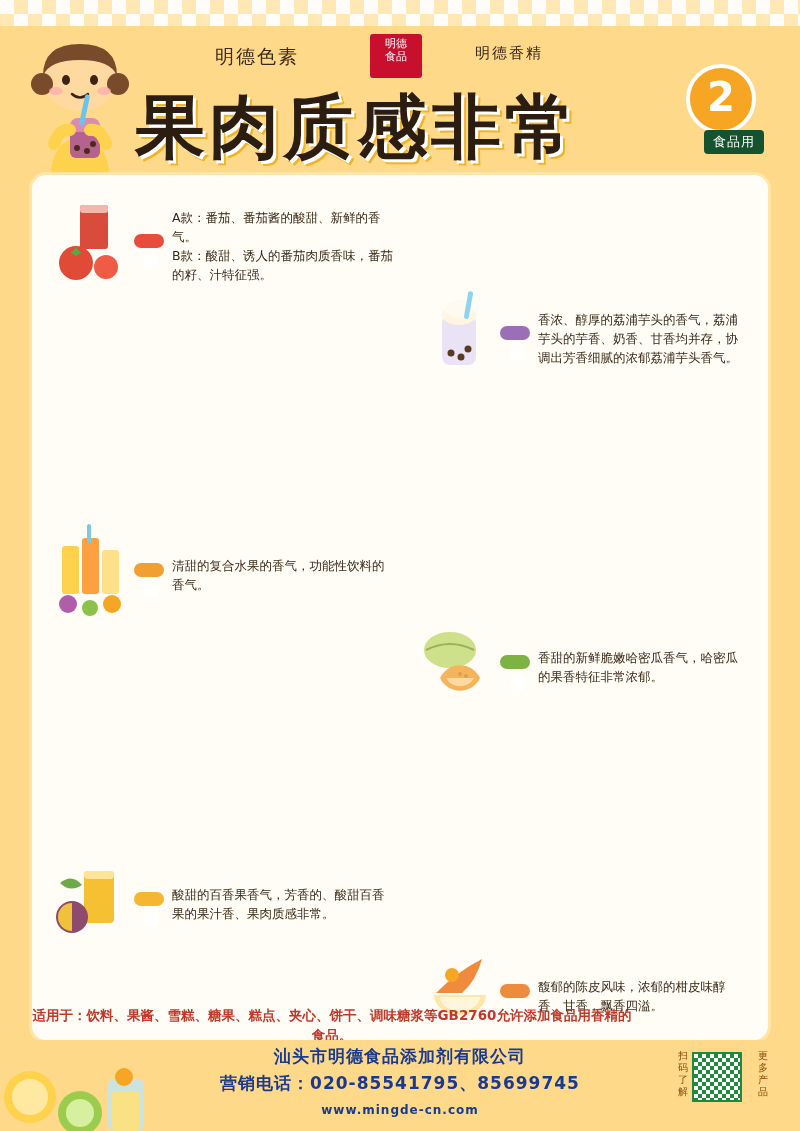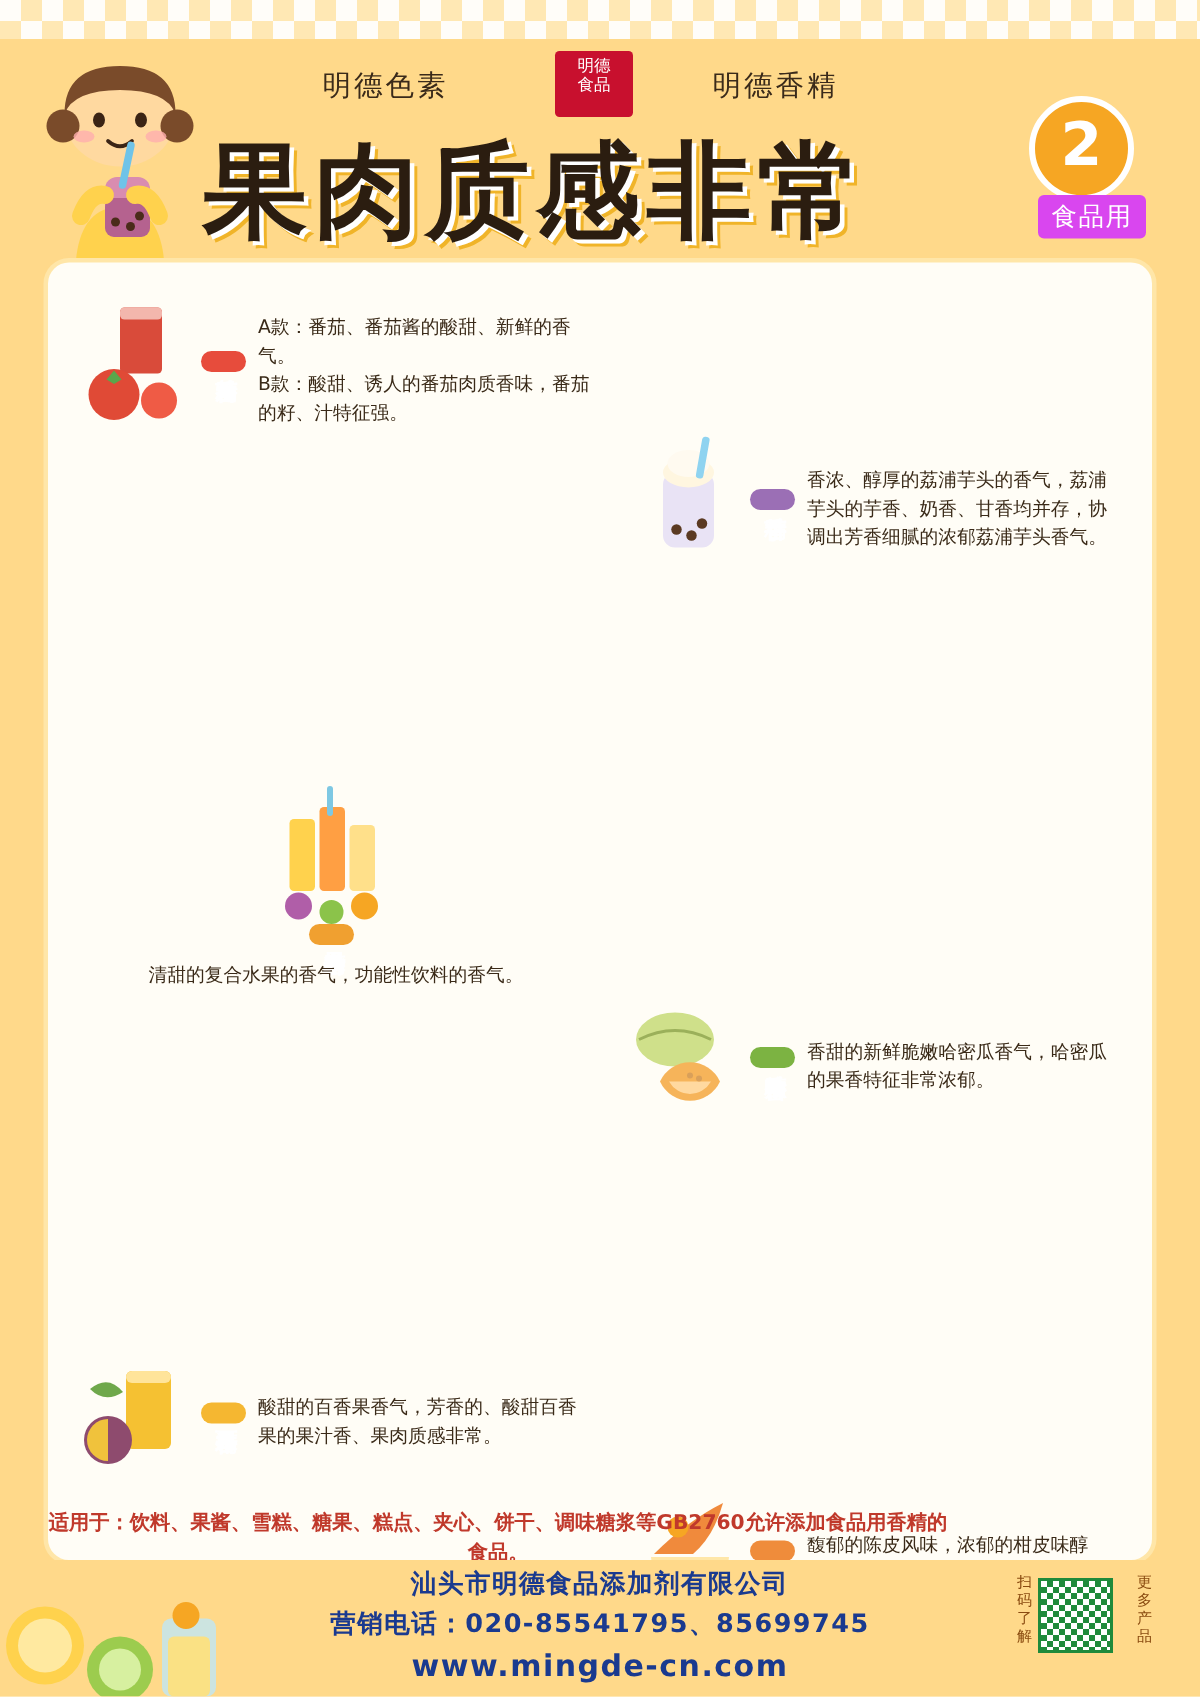--- a/index.html
+++ b/index.html
@@ -22,21 +22,21 @@
   
   .header{
     position:absolute;top:26px;left:0;width:800px;height:150px;
   }
   .brand-left{
     position:absolute;left:215px;top:18px;
     font-size:19px;color:#3a2a1a;letter-spacing:2px;
   }
   .brand-right{
     position:absolute;left:475px;top:18px;
-    font-size:19px;color:#3a2a1a;letter-spacing:2px;
+    font-size:15px;color:#3a2a1a;letter-spacing:2px;
   }
   .logo{
     position:absolute;left:370px;top:8px;width:52px;height:44px;
     background:#c8102e;border-radius:3px;color:#fff;
     font-size:11px;line-height:13px;text-align:center;padding-top:3px;
     box-sizing:border-box;font-family:"DejaVu Serif","Liberation Serif",serif;
   }
   .logo span{display:block;}
   .maintitle{
     position:absolute;left:135px;top:55px;
@@ -45,21 +45,21 @@
     font-family:"DejaVu Sans","Liberation Sans",sans-serif;
     text-shadow:3px 3px 0 #ffffff, 5px 5px 0 #f0b429;
   }
   .circle2{
     position:absolute;right:44px;top:38px;width:62px;height:62px;border-radius:50%;
     border:4px solid #ffffff;background:#f6a623;
     color:#fff;font-size:40px;font-weight:bold;text-align:center;line-height:58px;
   }
   .foodtag{
     position:absolute;right:36px;top:104px;
-    background:#d946ef;color:#fff;font-size:17px;padding:3px 9px;border-radius:4px;
+    background:#14532d;color:#fff;font-size:13px;padding:3px 9px;border-radius:4px;
     letter-spacing:1px;
   }
   .girl{
     position:absolute;left:20px;top:10px;width:120px;height:150px;
   }
   
   .panel{
     position:absolute;left:32px;top:175px;width:736px;height:865px;
     background:#fffdf6;border-radius:14px;
     box-shadow:0 0 0 3px #ffe6a8;
@@ -90,21 +90,21 @@
   }
   .footer{
     position:absolute;left:0;top:1040px;width:800px;height:91px;
     background:#ffd98a;
   }
   .footer-lines{
     position:absolute;left:0;top:1043px;width:800px;text-align:center;
     color:#1a3a8f;font-size:17px;line-height:27px;font-weight:bold;
     letter-spacing:1px;
   }
-  .footer-lines .url{font-size:20px;}
+  .footer-lines .url{font-size:12px;}
   .qr{
     position:absolute;right:58px;top:1052px;width:46px;height:46px;
     background:
       repeating-conic-gradient(#1f8a3b 0% 25%, #ffffff 0% 50%) 0 0/8px 8px;
     border:2px solid #1f8a3b;
   }
   .qr-label{
     position:absolute;right:108px;top:1050px;width:14px;
     font-size:10px;color:#8a4b10;line-height:12px;text-align:left;
   }
@@ -183,21 +183,21 @@
             <rect x="46" y="4" width="5" height="28" rx="2" fill="#8fd3f0" transform="rotate(10 48 18)"></rect>
             <circle cx="31" cy="66" r="3.5" fill="#5b3a22"></circle>
             <circle cx="41" cy="70" r="3.5" fill="#5b3a22"></circle>
             <circle cx="48" cy="62" r="3.5" fill="#5b3a22"></circle>
           </svg>
           <div class="label" style="background: rgb(155, 111, 181);">香芋香精</div>
           <div class="desc">
             <div>香浓、醇厚的荔浦芋头的香气，荔浦芋头的芋香、奶香、甘香均并存，协调出芳香细腻的浓郁荔浦芋头香气。</div>
           </div>
         </div>
-        <div class="row item col-l" style="top: 165px; flex-direction: column;">
+        <div class="row item col-l" style="top: 165px;">
           <svg viewBox="0 0 78 92" class="thumb">
             <rect x="8" y="22" width="17" height="48" rx="3" fill="#ffd24d"></rect>
             <rect x="28" y="14" width="17" height="56" rx="3" fill="#ff9f43"></rect>
             <rect x="48" y="26" width="17" height="44" rx="3" fill="#ffe08a"></rect>
             <rect x="33" y="0" width="4" height="20" rx="2" fill="#7ec8e3"></rect>
             <circle cx="14" cy="80" r="9" fill="#b05ea8"></circle>
             <circle cx="36" cy="84" r="8" fill="#8bc34a"></circle>
             <circle cx="58" cy="80" r="9" fill="#f6a623"></circle>
           </svg>
           <div class="label" style="background: rgb(240, 160, 48);">杂果香精</div>

